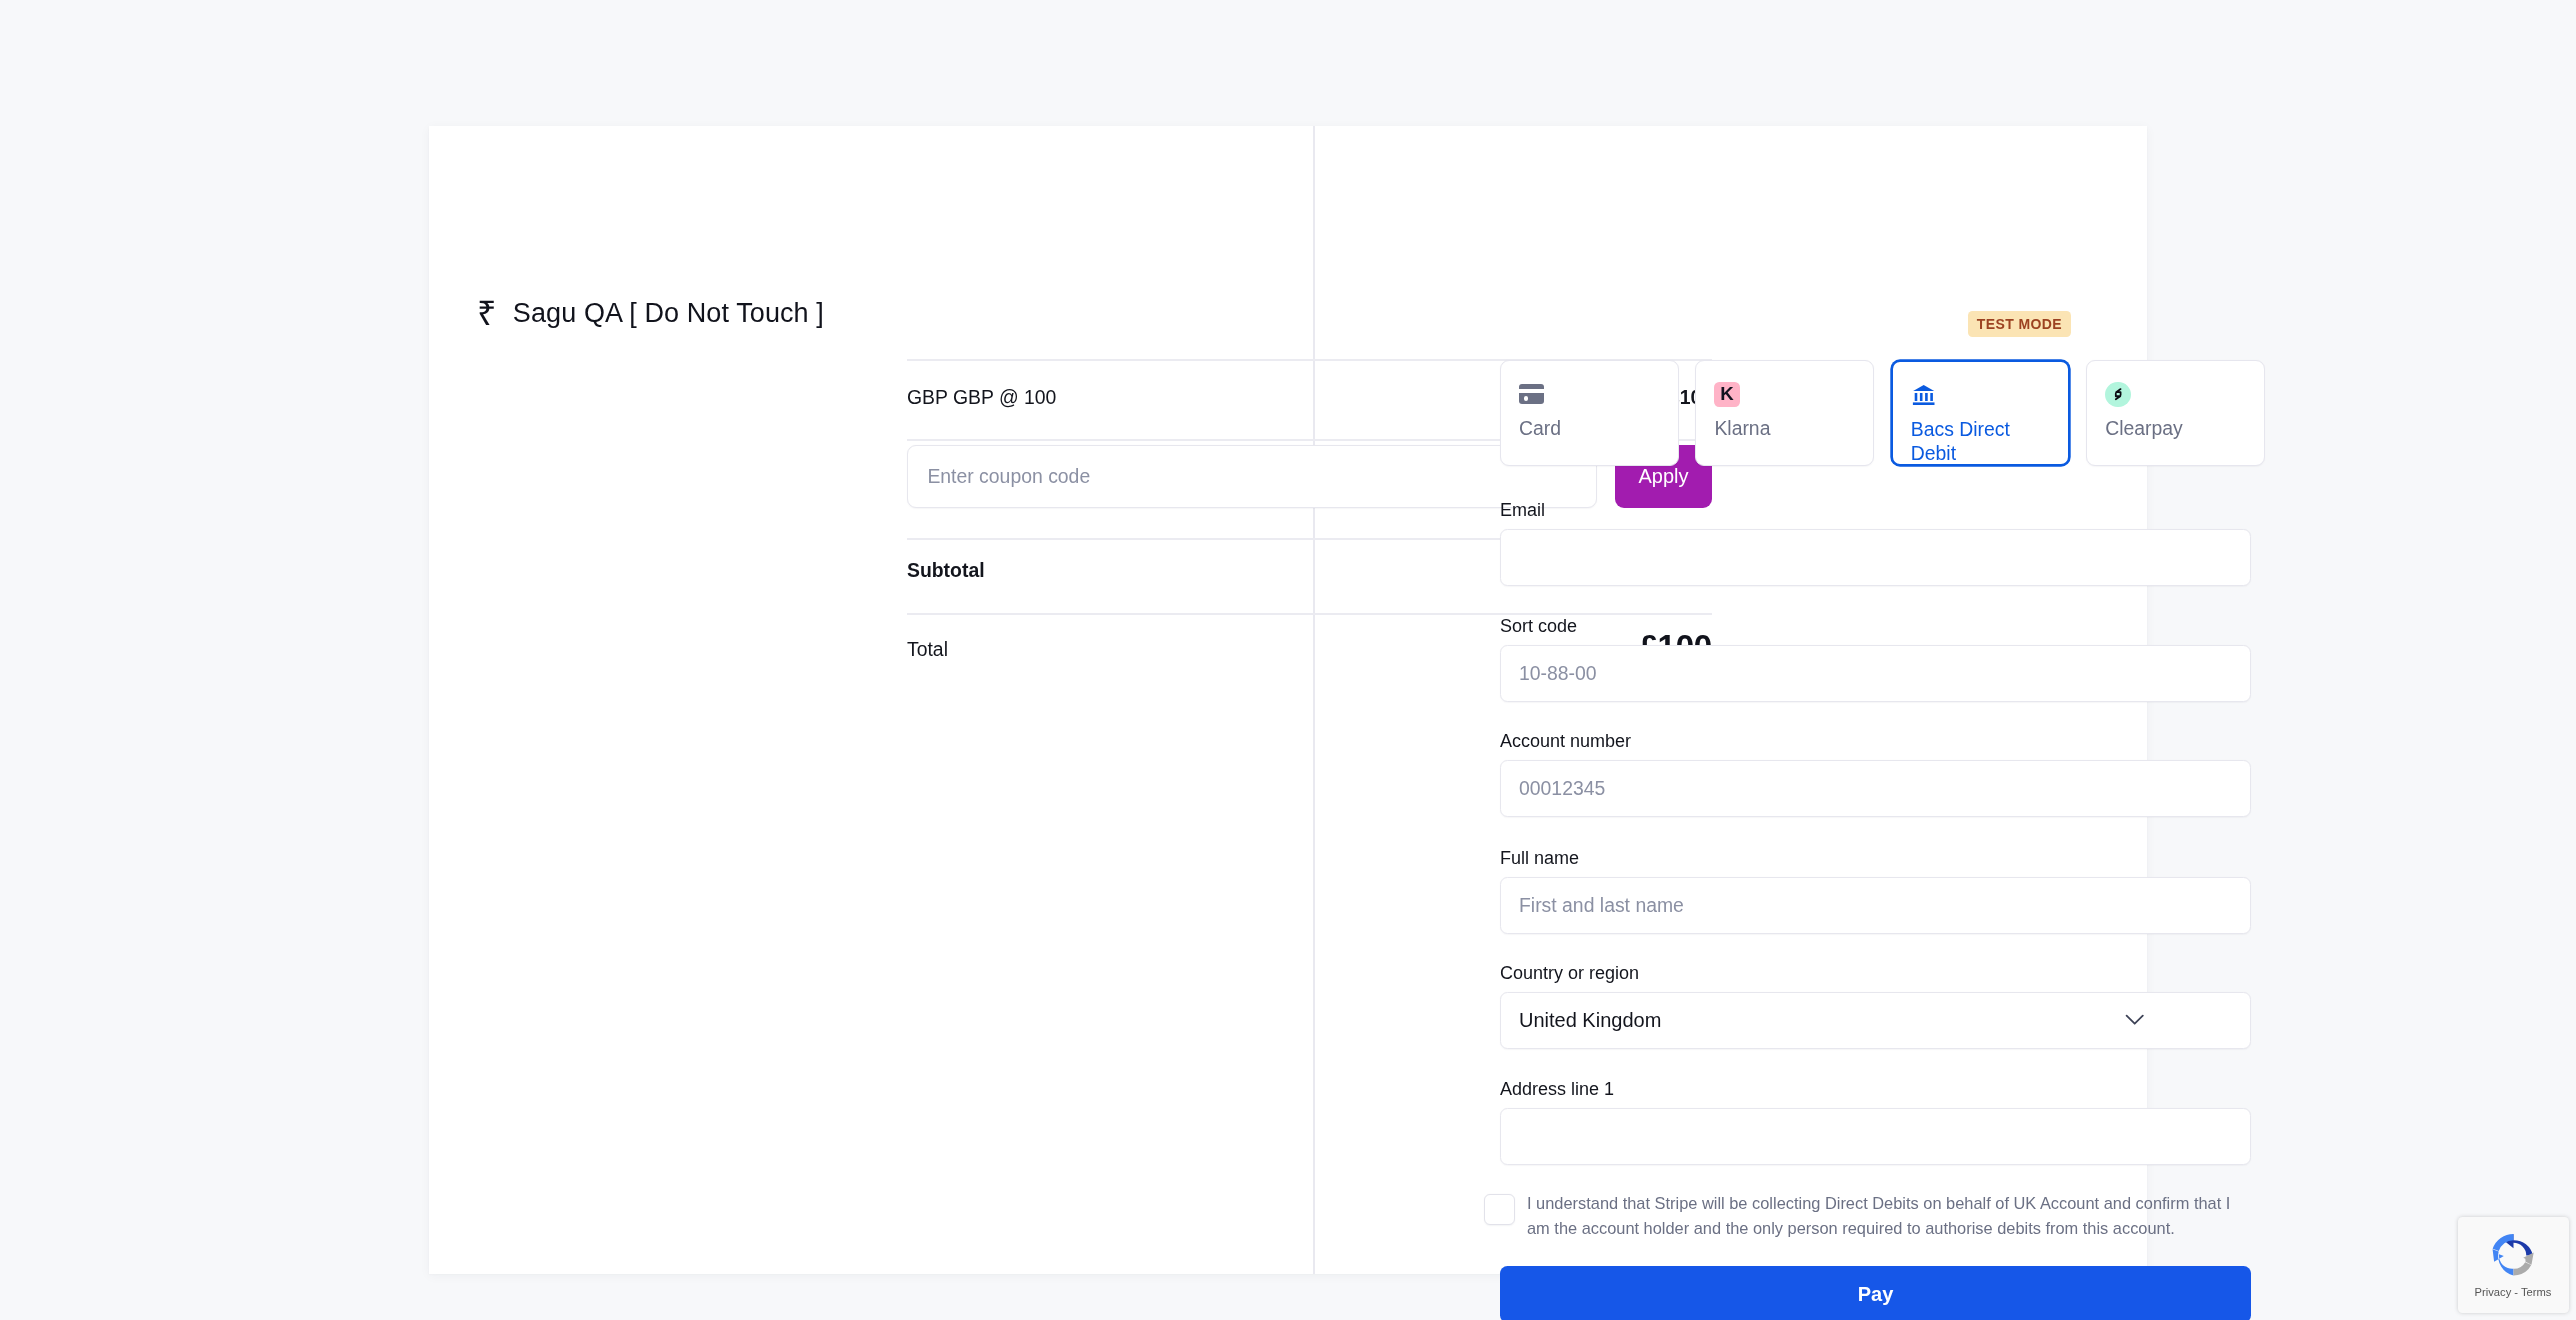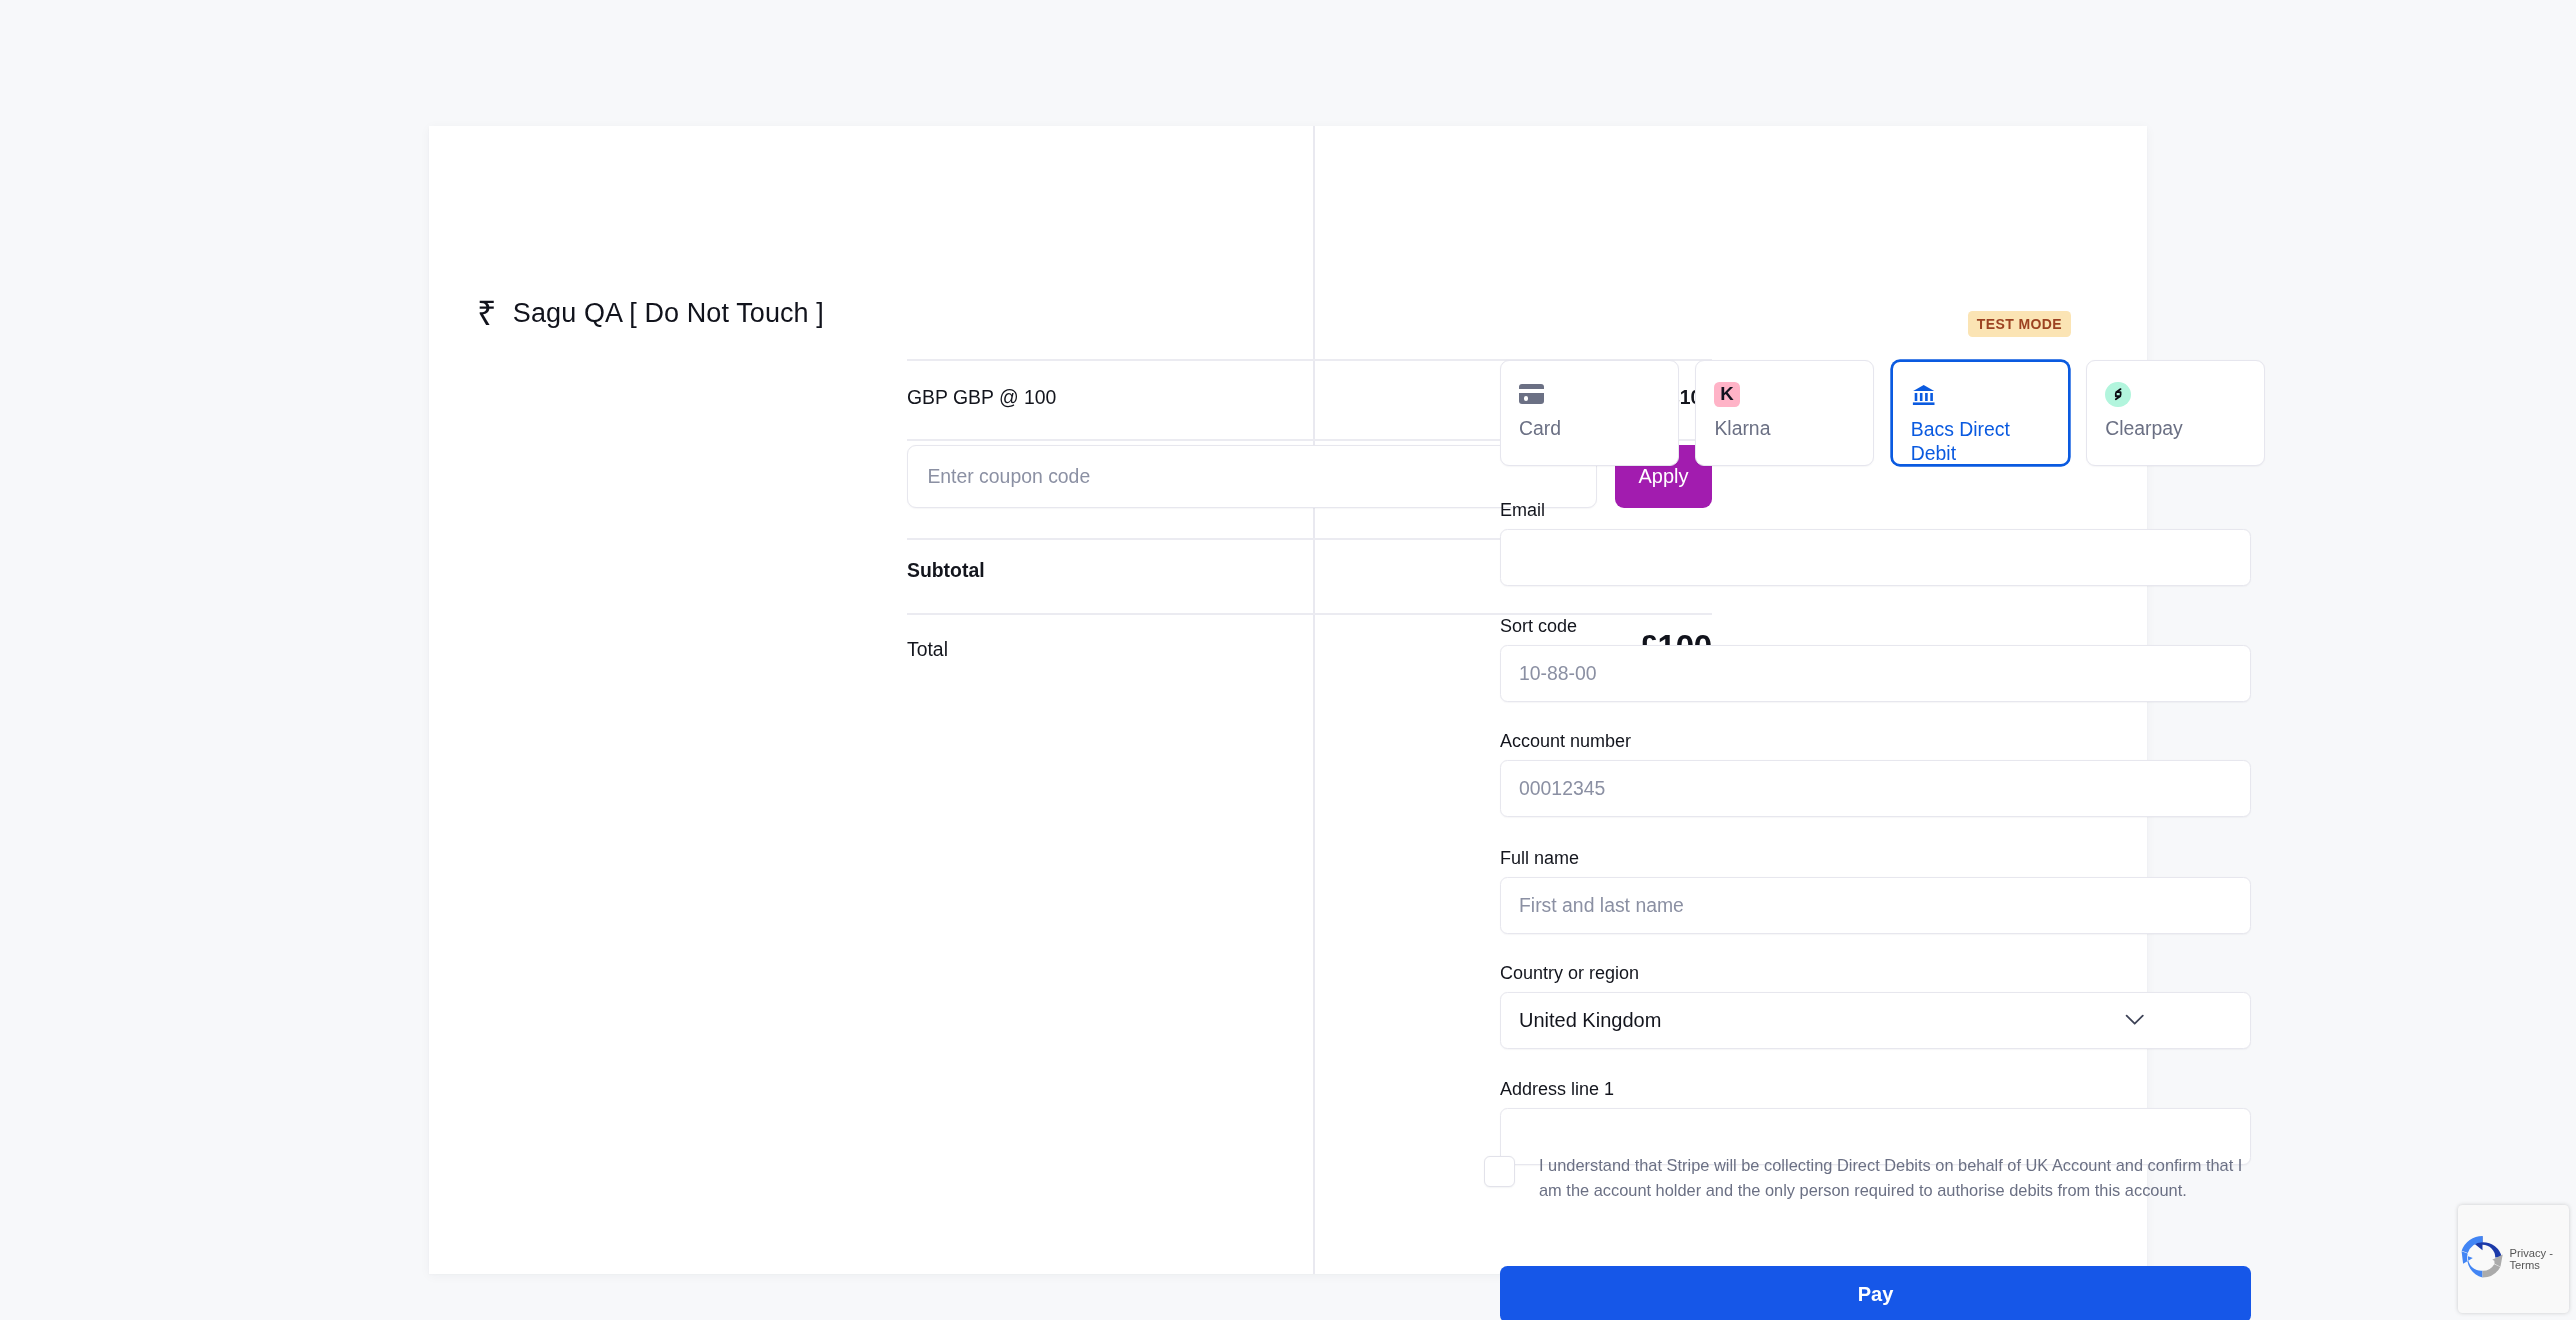--- a/index.html
+++ b/index.html
@@ -297,23 +297,23 @@
     cursor: pointer;
   }
   #country-chevron {
     position: absolute; right: 19.4px; top: 21px;
     pointer-events: none;
   }
 
   
   #mandate-block {
     position: absolute;
-    left: 1345px; top: 1027px;
+    left: 1345px; top: 1065px;
     width: 777px;
-    display: flex; gap: 24px;
+    display: flex; gap: 12px;
   }
   #mandate-block { left: 169px; }
   #mandate-checkbox {
     width: 31px; height: 31px; min-width: 31px;
     border: 1.5px solid #e2e2ea;
     border-radius: 6px;
     background: #ffffff;
     margin-top: 3px;
     cursor: pointer;
     box-shadow: 0 0.7px 1.5px rgba(25,30,60,0.05);
@@ -337,25 +337,25 @@
     font-family: "Liberation Sans", sans-serif;
     font-weight: 700;
     cursor: pointer;
   }
   #pay-button { left: 185px; }
 
   
   #recaptcha-badge {
     position: absolute;
     right: 7.5px; bottom: 7.5px;
-    width: 111px; height: 108px;
+    width: 111px; height: 96px;
     background: #f9f9f9;
     border-radius: 4.5px;
     box-shadow: 0 0 4.5px rgba(0,0,0,0.18);
-    display: flex; 
+    display: flex; flex-direction: column;
     align-items: center; justify-content: center;
     gap: 3px;
   }
   #recaptcha-legal {
     font-size: 11.2px;
     color: #555555;
     font-family: "Liberation Sans", sans-serif;
   }
 </style>
 </head>

